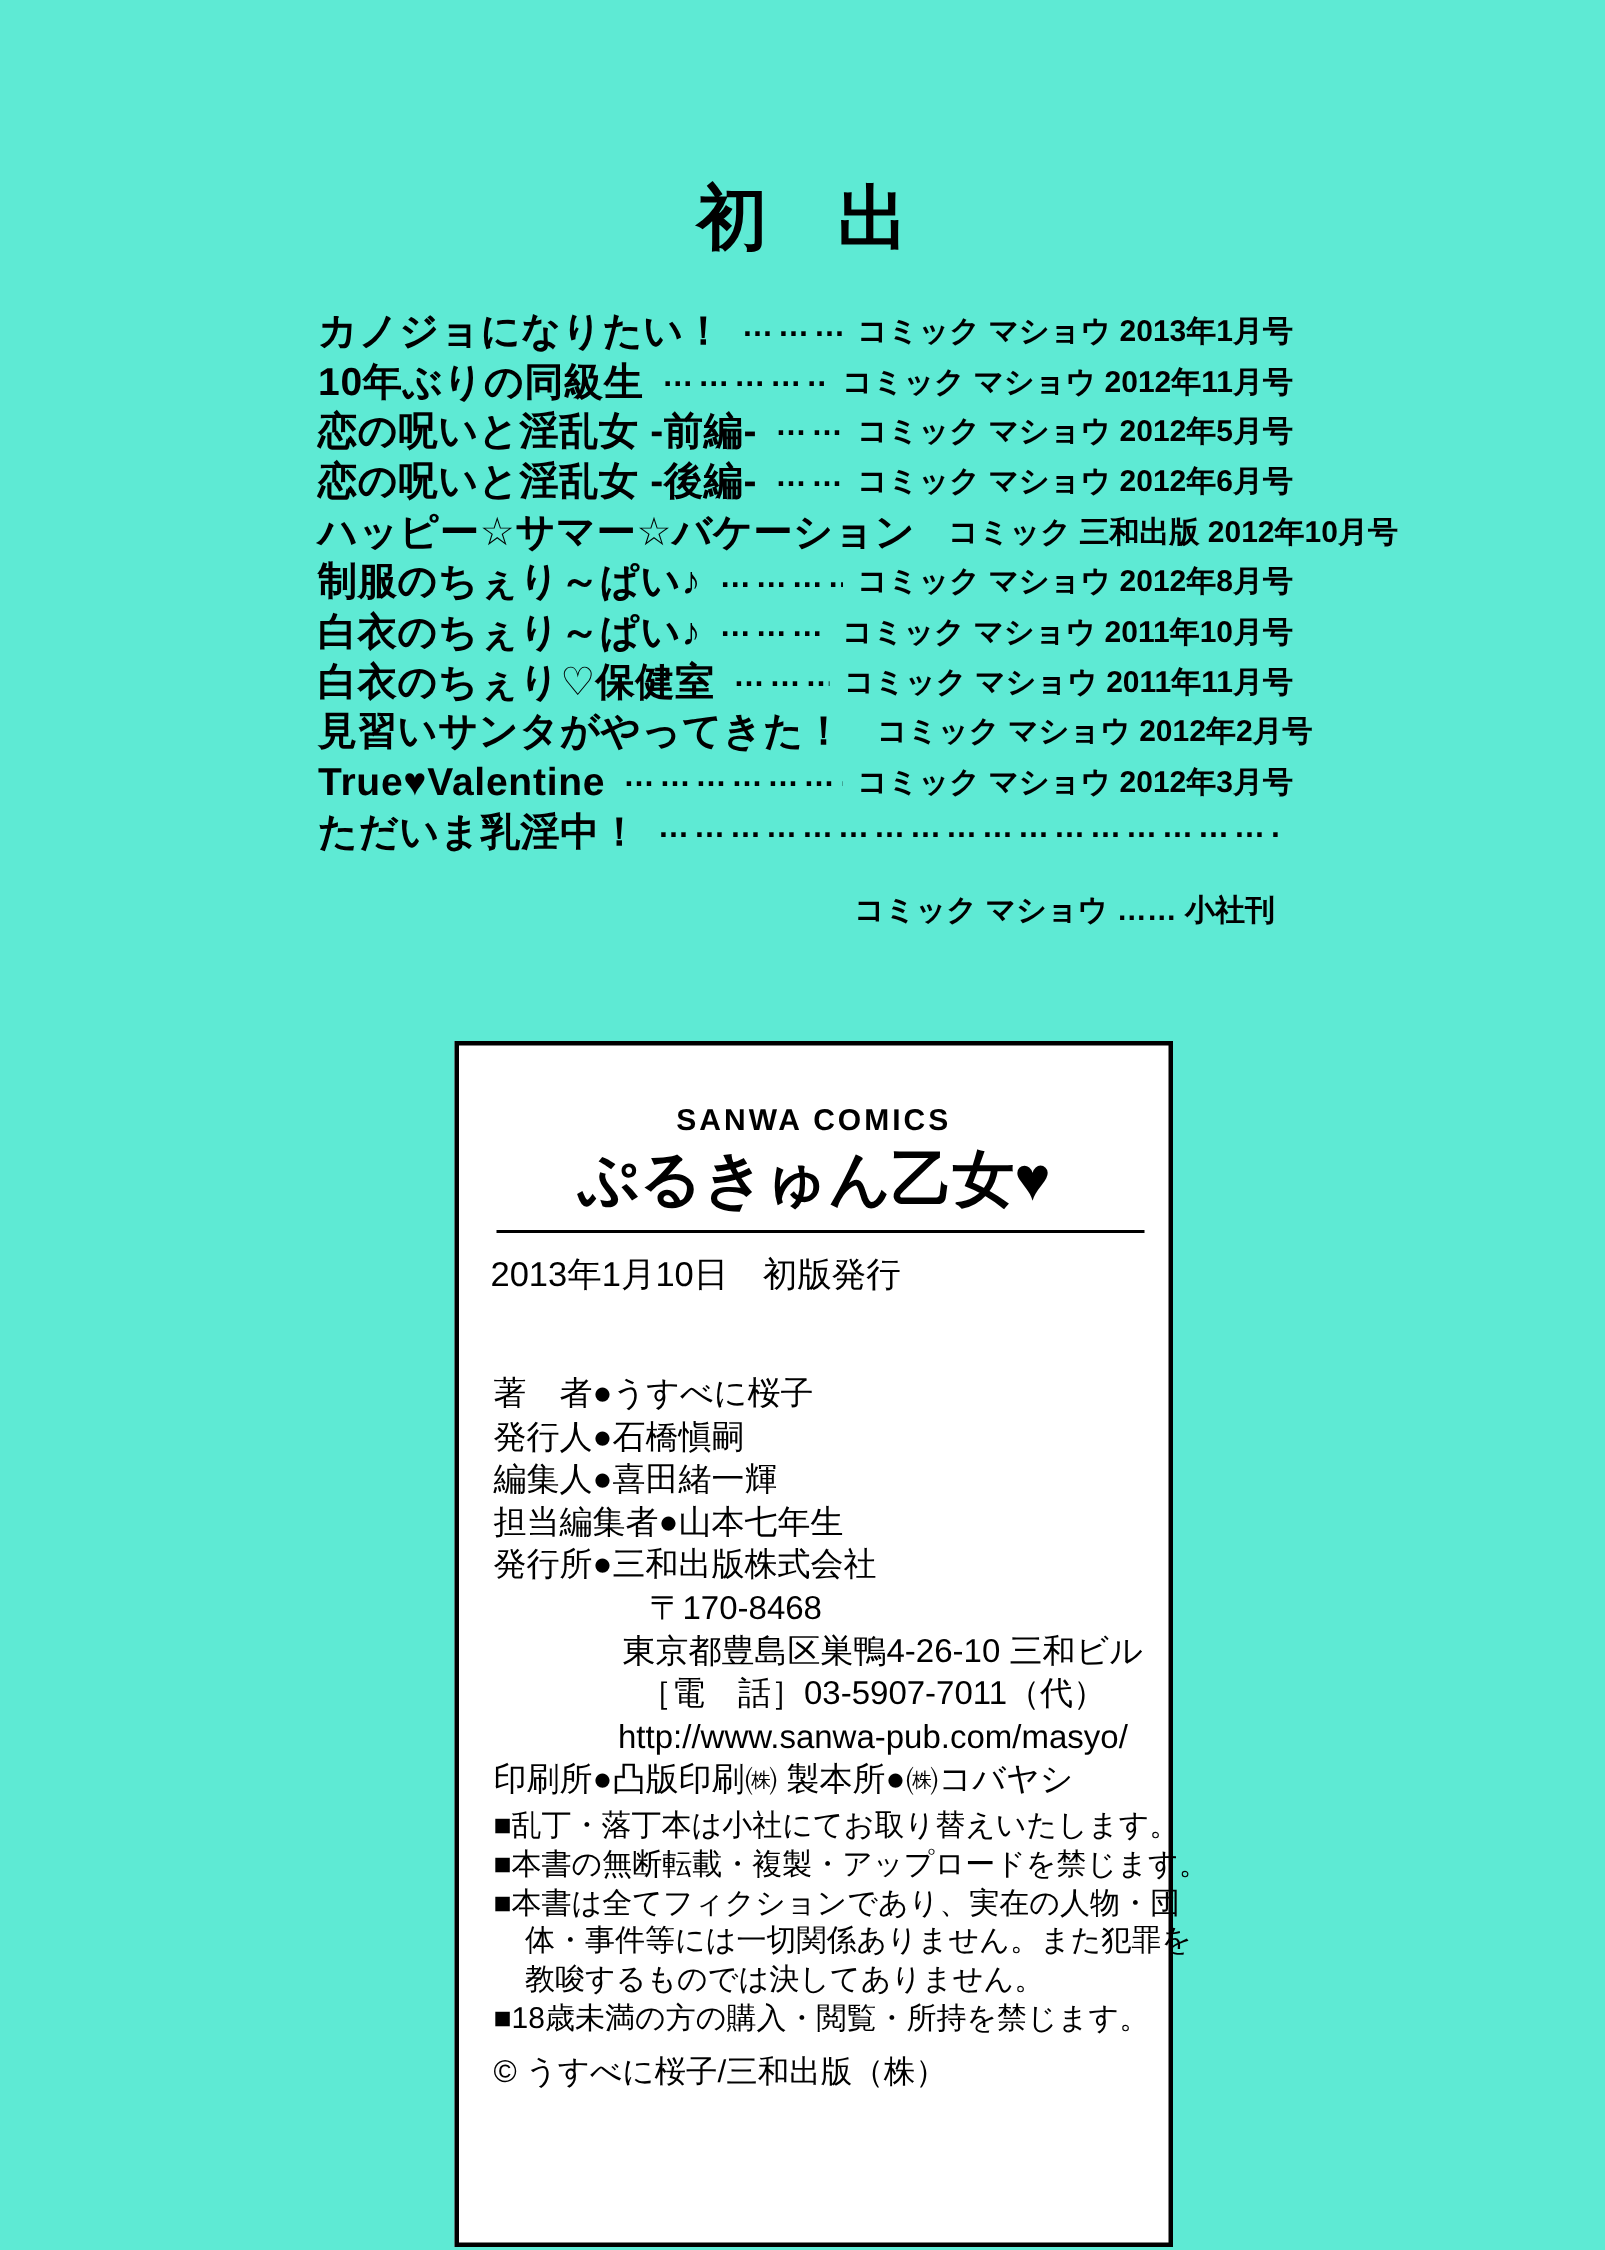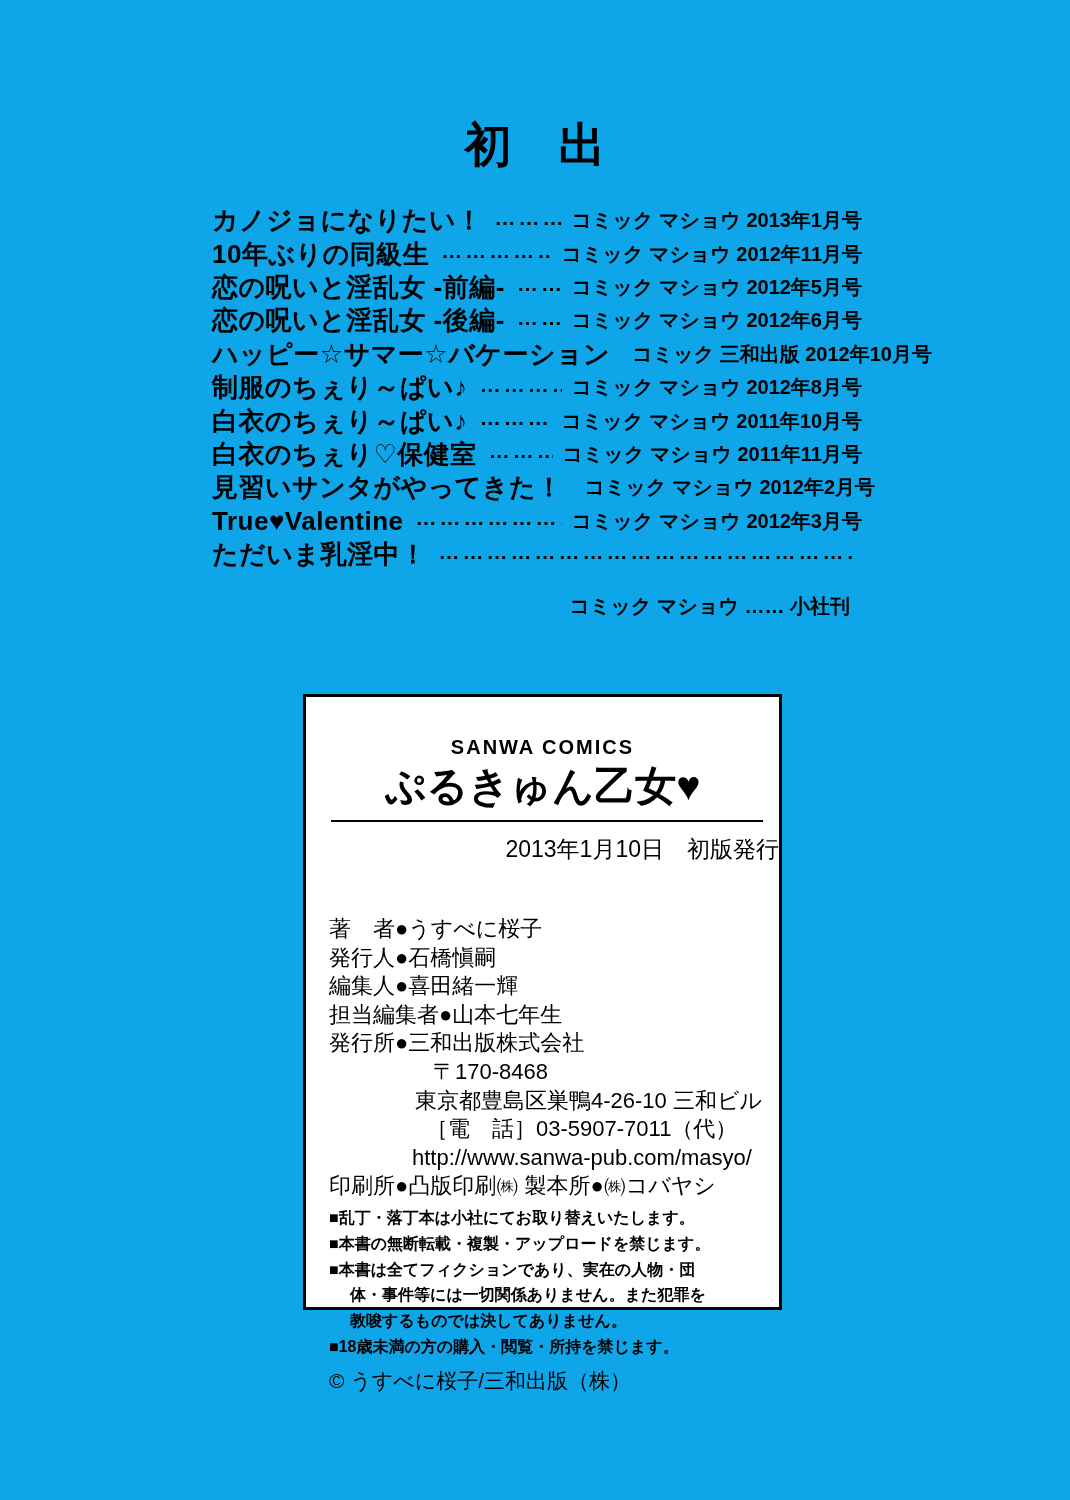--- a/index.html
+++ b/index.html
@@ -6,21 +6,21 @@
     margin: 0;
     padding: 0;
     background: #ffffff;
     color: #000000;
     font-family: "Liberation Sans", "DejaVu Sans", sans-serif;
   }
   .page {
     position: relative;
     width: 1070px;
     height: 1500px;
-    background: #0ea5e9;
+    background: #5eead4;
     overflow: hidden;
   }
   
   .heading {
     position: absolute;
     top: 118px;
     left: 0;
     width: 1070px;
     text-align: center;
     font-size: 47px;
@@ -72,21 +72,21 @@
     text-align: right;
     font-size: 20px;
     font-weight: bold;
   }
   
   .colophon-box {
     position: absolute;
     top: 694px;
     left: 303px;
     width: 479px;
-    height: 616px;
+    height: 804px;
     border: 3px solid #000000;
     box-sizing: border-box;
     background: #ffffff;
   }
   .imprint {
     margin-top: 40px;
     text-align: center;
     font-size: 20px;
     font-weight: bold;
     letter-spacing: 2px;
@@ -104,38 +104,37 @@
     border: none;
     border-top: 2.5px solid #000000;
     margin: 9px 16px 0 25px;
   }
   .edition {
     margin: 14px 0 0 21px;
     font-size: 23px;
     line-height: 26px;
     font-weight: 500;
     white-space: nowrap;
-    text-align: right;
   }
   .staff {
     margin: 53px 0 0 23px;
     font-size: 22px;
     line-height: 28.6px;
     font-weight: 500;
   }
   .staff .line { white-space: nowrap; }
   .staff .line:nth-child(6) { padding-left: 104px; }  
   .staff .line:nth-child(7) { padding-left: 86px; }   
   .staff .line:nth-child(8) { padding-left: 97px; }   
   .staff .line:nth-child(9) { padding-left: 83px; }   
   .notices {
     margin: 4px 10px 0 23px;
-    font-size: 16px;
+    font-size: 20px;
     line-height: 25.8px;
-    font-weight: 700;
+    font-weight: 400;
   }
   .notices .line { white-space: nowrap; }
   .notices .line.cont { padding-left: 21px; }
   .copyright {
     margin: 7px 0 0 23px;
     font-size: 21px;
     font-weight: 500;
     white-space: nowrap;
   }
 </style>

